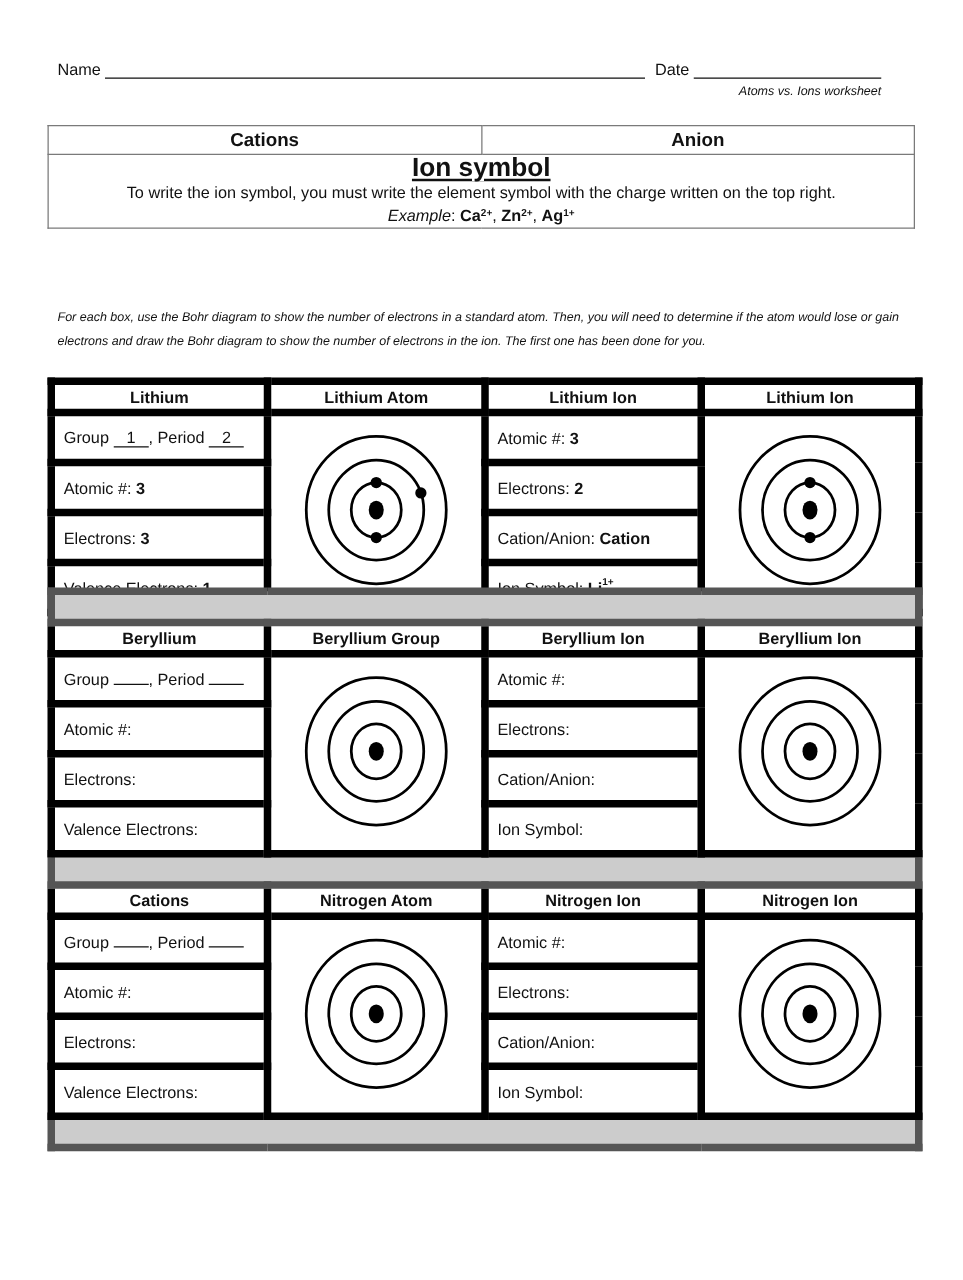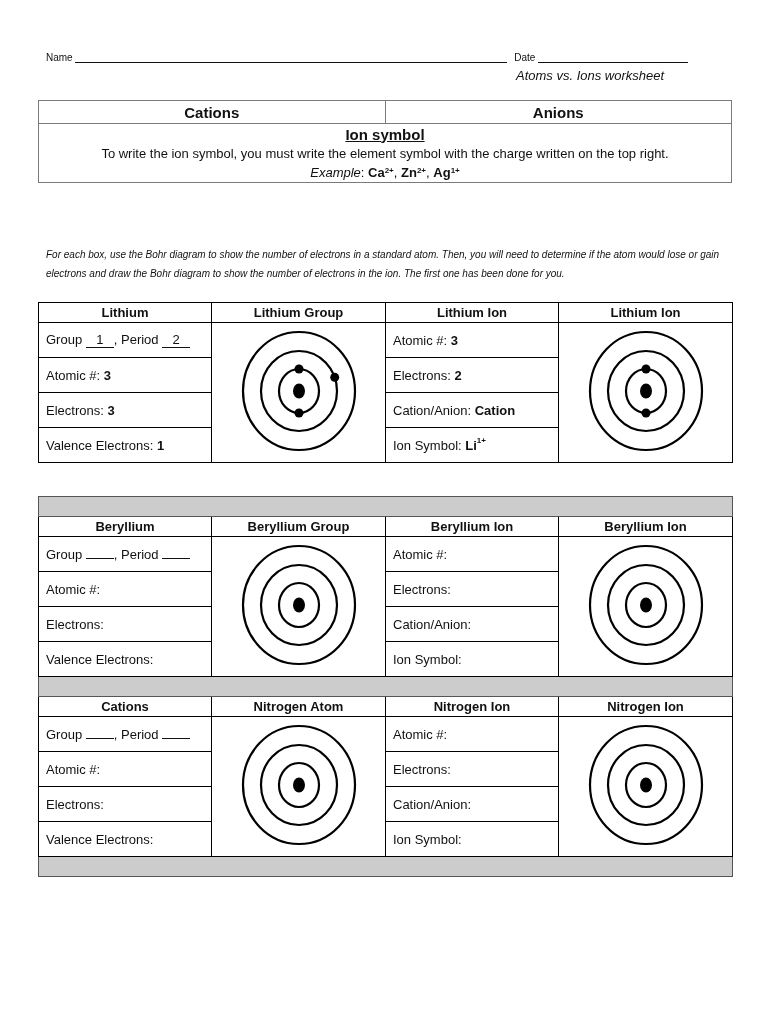--- a/index.html
+++ b/index.html
@@ -1,33 +1,33 @@
 <!DOCTYPE html>
 <html><head>
 <meta charset="utf-8">
 <style>
   html, body { margin:0; padding:0; background:#ffffff; }
   body { width:770px; height:1024px; position:relative; overflow:hidden;
          font-family:"Liberation Sans", sans-serif; color:#111; font-size:13px; }
   .abs { position:absolute; }
-  .name-line { left:46px; top:48px; font-size:10px; }
+  .name-line { left:46px; top:48px; font-size:13px; }
   .uline { display:inline-block; border-bottom:1px solid #111; height:14px; vertical-align:bottom; }
-  .subtitle { left:516px; width:205px; top:68px; text-align:left; font-style:italic; font-size:13px; }
+  .subtitle { left:500px; width:205px; top:68px; text-align:right; font-style:italic; font-size:10px; }
 
   table { border-collapse:collapse; }
   .info { position:absolute; left:38px; top:100px; width:694px; }
   .info td { border:1px solid #7a7a7a; text-align:center; padding:0; font-size:13px; line-height:19px;margin-top:24px; }
   .info .hd { font-weight:bold; font-size:15px; height:22px; }
-  .info .ionsym-title { font-weight:bold; text-decoration:underline; font-size:15px; }
+  .info .ionsym-title { font-weight:bold; text-decoration:underline; font-size:21px; }
   .blank { display:inline-block; width:135px; border-bottom:1px solid #111; height:13px; vertical-align:bottom; margin-right:4px; }
 
   .instr { position:absolute; left:46px; top:245px; width:690px; font-style:italic; font-size:10px; line-height:19px; }
 
   .grid { position:absolute; left:38px; width:694px; table-layout:fixed; }
-  .grid td { border:1px solid #000000; padding:0; font-size:13px; }
+  .grid td { border:6px solid #000000; padding:0; font-size:13px; }
   .grid .hcell { text-align:center; font-weight:bold; height:19px; font-size:13px; }
   .grid .fcell { height:34px; padding-left:7px; }
   .grid .gray td { background:#cccccc; height:19px; border-color:#555; }
   .grid .diag { text-align:center; vertical-align:middle; }
   .b { font-weight:bold; }
   sup { font-size:8px; vertical-align:top; position:relative; top:-2px; }
   .gline { display:inline-block; border-bottom:1px solid #111; width:28px; text-align:center; }
 </style>
 </head>
 <body>
@@ -37,21 +37,21 @@
   <span class="uline" style="width:432px;"></span>
   <span style="margin-left:4px;">Date</span>
   <span class="uline" style="width:150px;"></span>
 </div>
 <div class="abs subtitle">Atoms vs. Ions worksheet</div>
 
 <table class="info">
   <tbody>
       <tr>
     <td class="hd" style="width:50%;">Cations</td>
-    <td class="hd">Anions</td>
+    <td class="hd">Anion</td>
   </tr>
   <tr>
     <td colspan="2" style="height:58px;">
       <div class="ionsym-title">Ion symbol</div>
       <div>To write the ion symbol, you must write the element symbol with the charge written on the top right.</div>
       <div>
         <i>Example</i>:
         <b>Ca</b><sup class="b">2+</sup>,
         <b>Zn</b><sup class="b">2+</sup>,
         <b>Ag</b><sup class="b">1+</sup>
@@ -66,21 +66,21 @@
 <table class="grid" style="top:302px;">
   <colgroup>
       <col style="width:173px">
       <col style="width:174px">
       <col style="width:173px">
       <col style="width:174px">
     </colgroup>
   <tbody>
       <tr>
     <td class="hcell">Lithium</td>
-    <td class="hcell">Lithium Group</td>
+    <td class="hcell">Lithium Atom</td>
     <td class="hcell">Lithium Ion</td>
     <td class="hcell">Lithium Ion</td>
   </tr>
   <tr>
     <td class="fcell">
       <span>Group</span>
       <span class="gline">1</span>,
       <span>Period</span>
       <span class="gline">2</span>
     </td>
@@ -111,21 +111,21 @@
     <td class="fcell"><span>Electrons:</span> <b>3</b></td>
     <td class="fcell"><span>Cation/Anion:</span> <b>Cation</b></td>
   </tr>
   <tr>
     <td class="fcell"><span>Valence Electrons:</span> <b>1</b></td>
     <td class="fcell"><span>Ion Symbol:</span> <b>Li</b><sup class="b">1+</sup></td>
   </tr>
 </tbody>
   </table>
 
-<table class="grid" style="top:496px;padding-left:44px;">
+<table class="grid" style="top:470px;padding-left:44px;">
   <colgroup>
       <col style="width:173px">
       <col style="width:174px">
       <col style="width:173px">
       <col style="width:174px">
     </colgroup>
   <tbody>
       <tr class="gray">
         <td colspan="4"></td>
       </tr>

